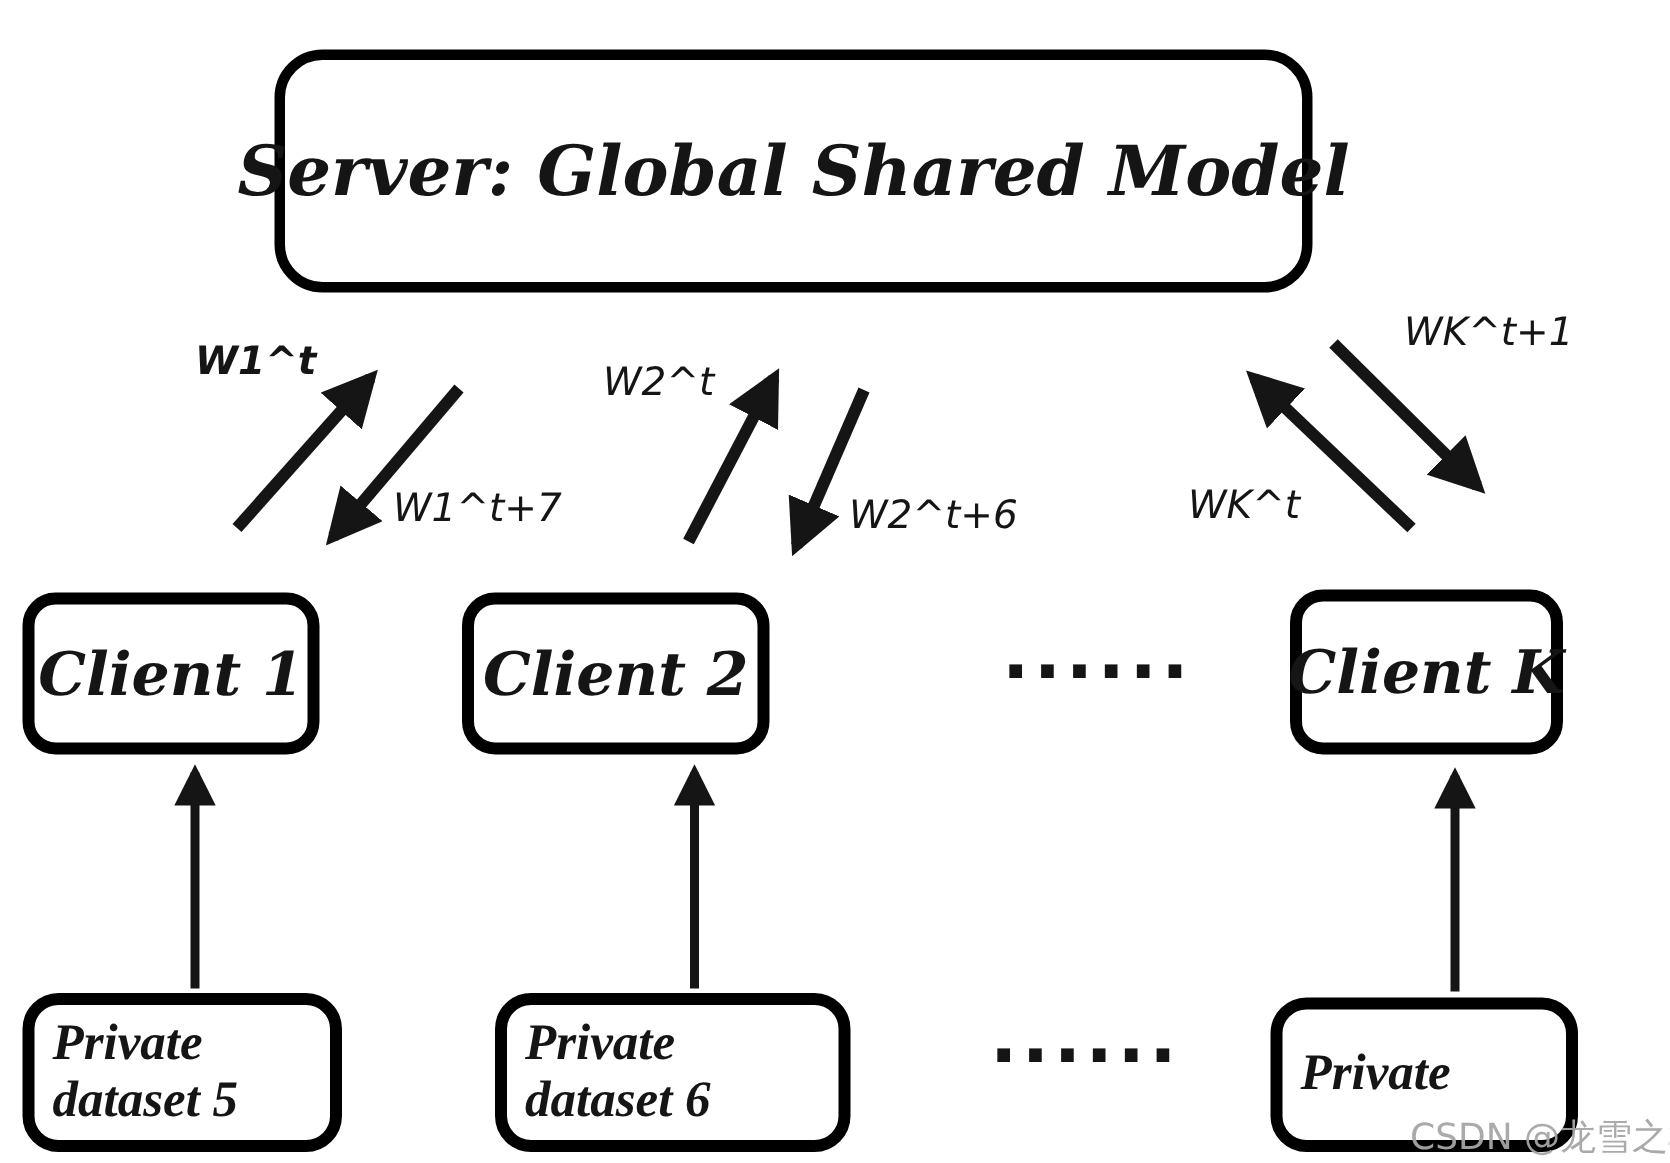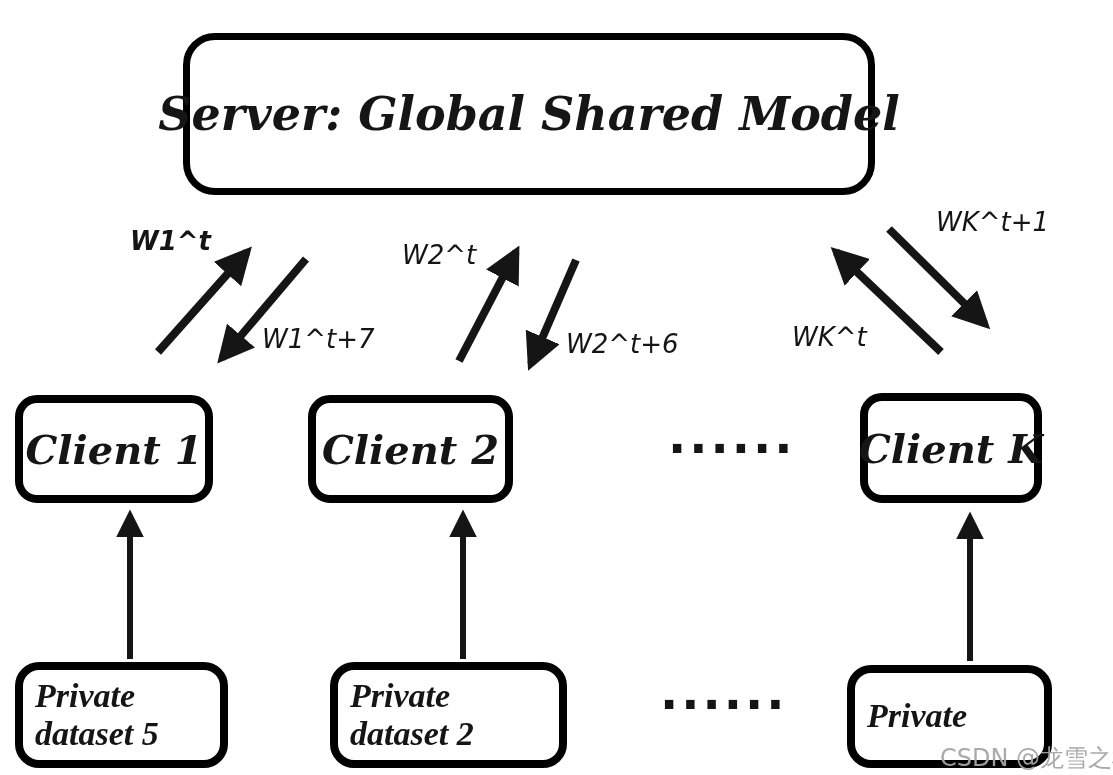--- a/index.html
+++ b/index.html
@@ -149,21 +149,21 @@
 
   <div class="box dataset-box dataset-1">
     <span class="two-line">
       <span class="line">Private</span>
       <span class="line">dataset 5</span>
     </span>
   </div>
   <div class="box dataset-box dataset-2">
     <span class="two-line">
       <span class="line">Private</span>
-      <span class="line">dataset 2</span>
+      <span class="line">dataset 6</span>
     </span>
   </div>
   <div class="dots dots-datasets">......</div>
   <div class="box dataset-box dataset-3">
     <span class="two-line">
       <span class="line">Private</span>
     </span>
   </div>
 
   <div class="watermark">CSDN @龙雪之樱</div>

